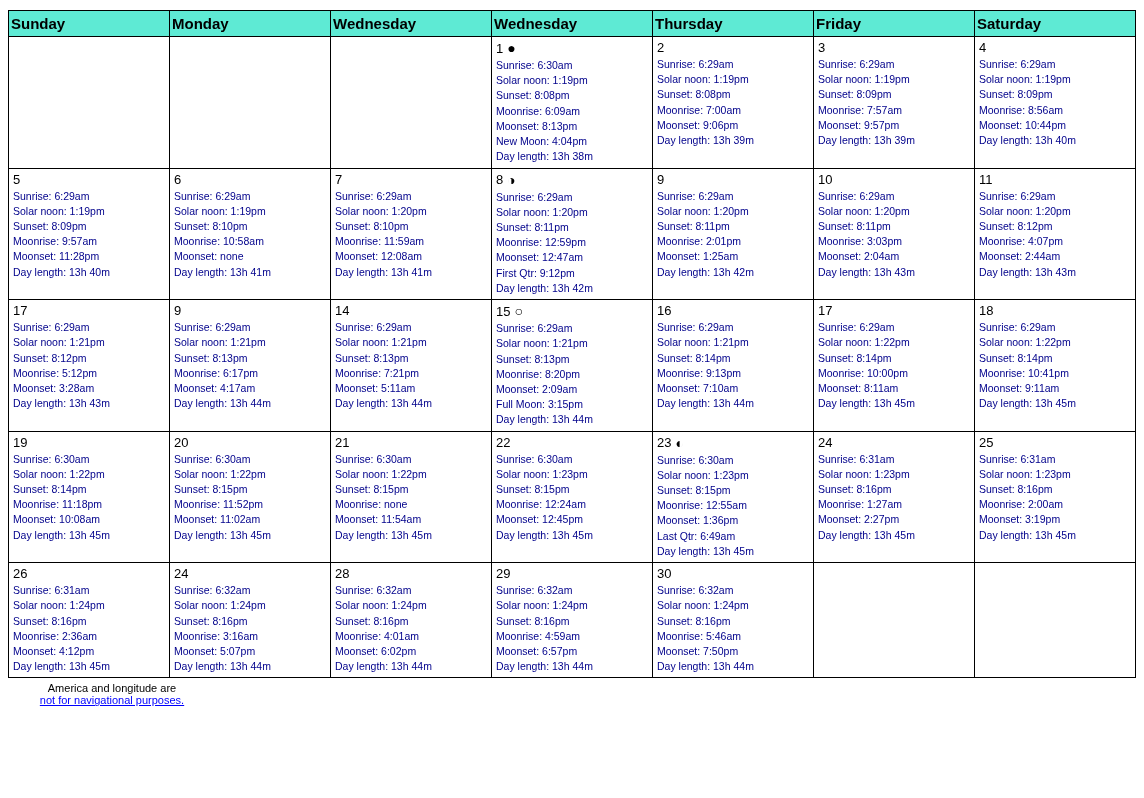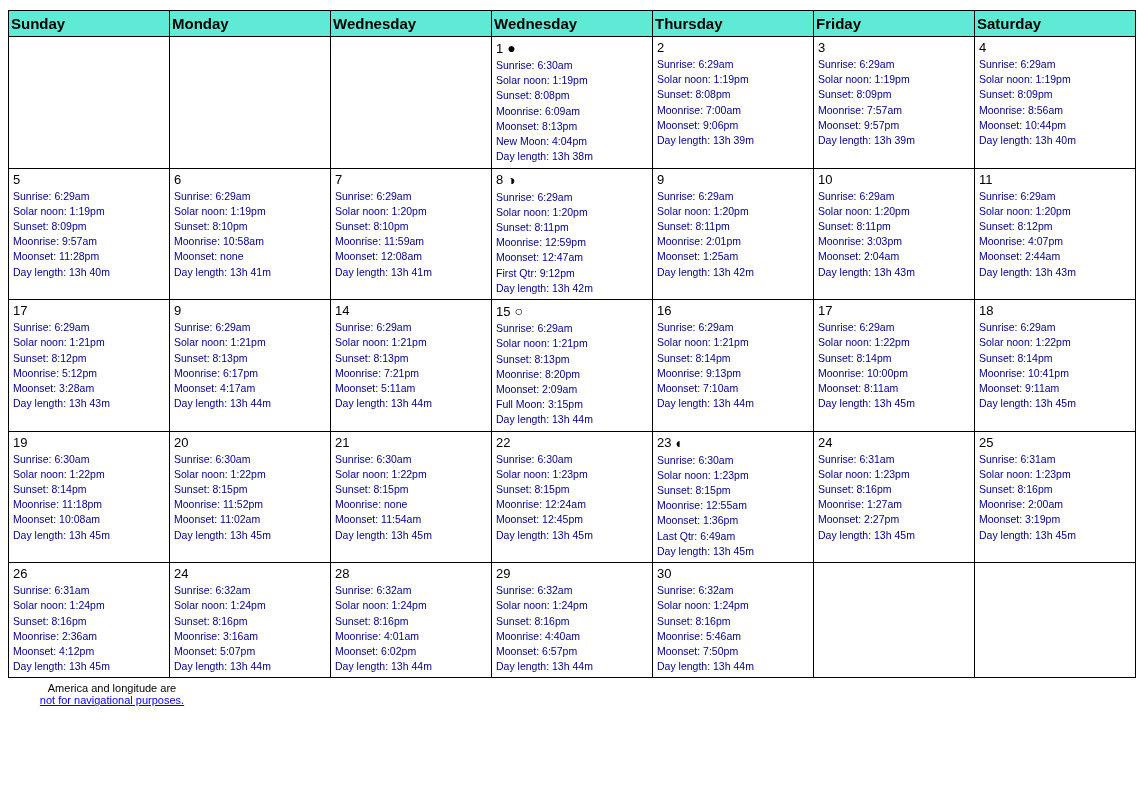--- a/index.html
+++ b/index.html
@@ -429,21 +429,21 @@
               <div>Moonset: 6:02pm</div>
               <div>Day length: 13h 44m</div>
             </div>
           </td>
           <td>
             <div class="day-number">29</div>
             <div class="day-info">
               <div>Sunrise: 6:32am</div>
               <div>Solar noon: 1:24pm</div>
               <div>Sunset: 8:16pm</div>
-              <div>Moonrise: 4:40am</div>
+              <div>Moonrise: 4:59am</div>
               <div>Moonset: 6:57pm</div>
               <div>Day length: 13h 44m</div>
             </div>
           </td>
           <td>
             <div class="day-number">30</div>
             <div class="day-info">
               <div>Sunrise: 6:32am</div>
               <div>Solar noon: 1:24pm</div>
               <div>Sunset: 8:16pm</div>

